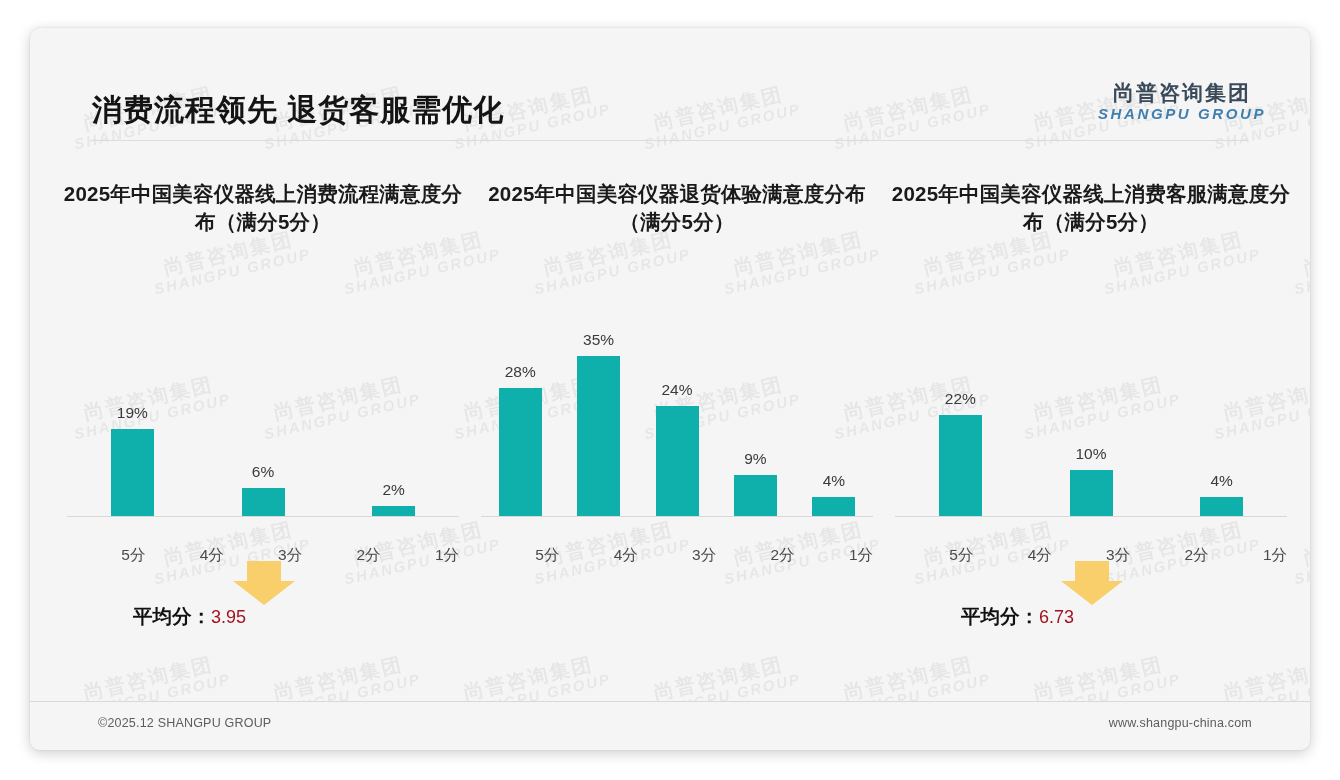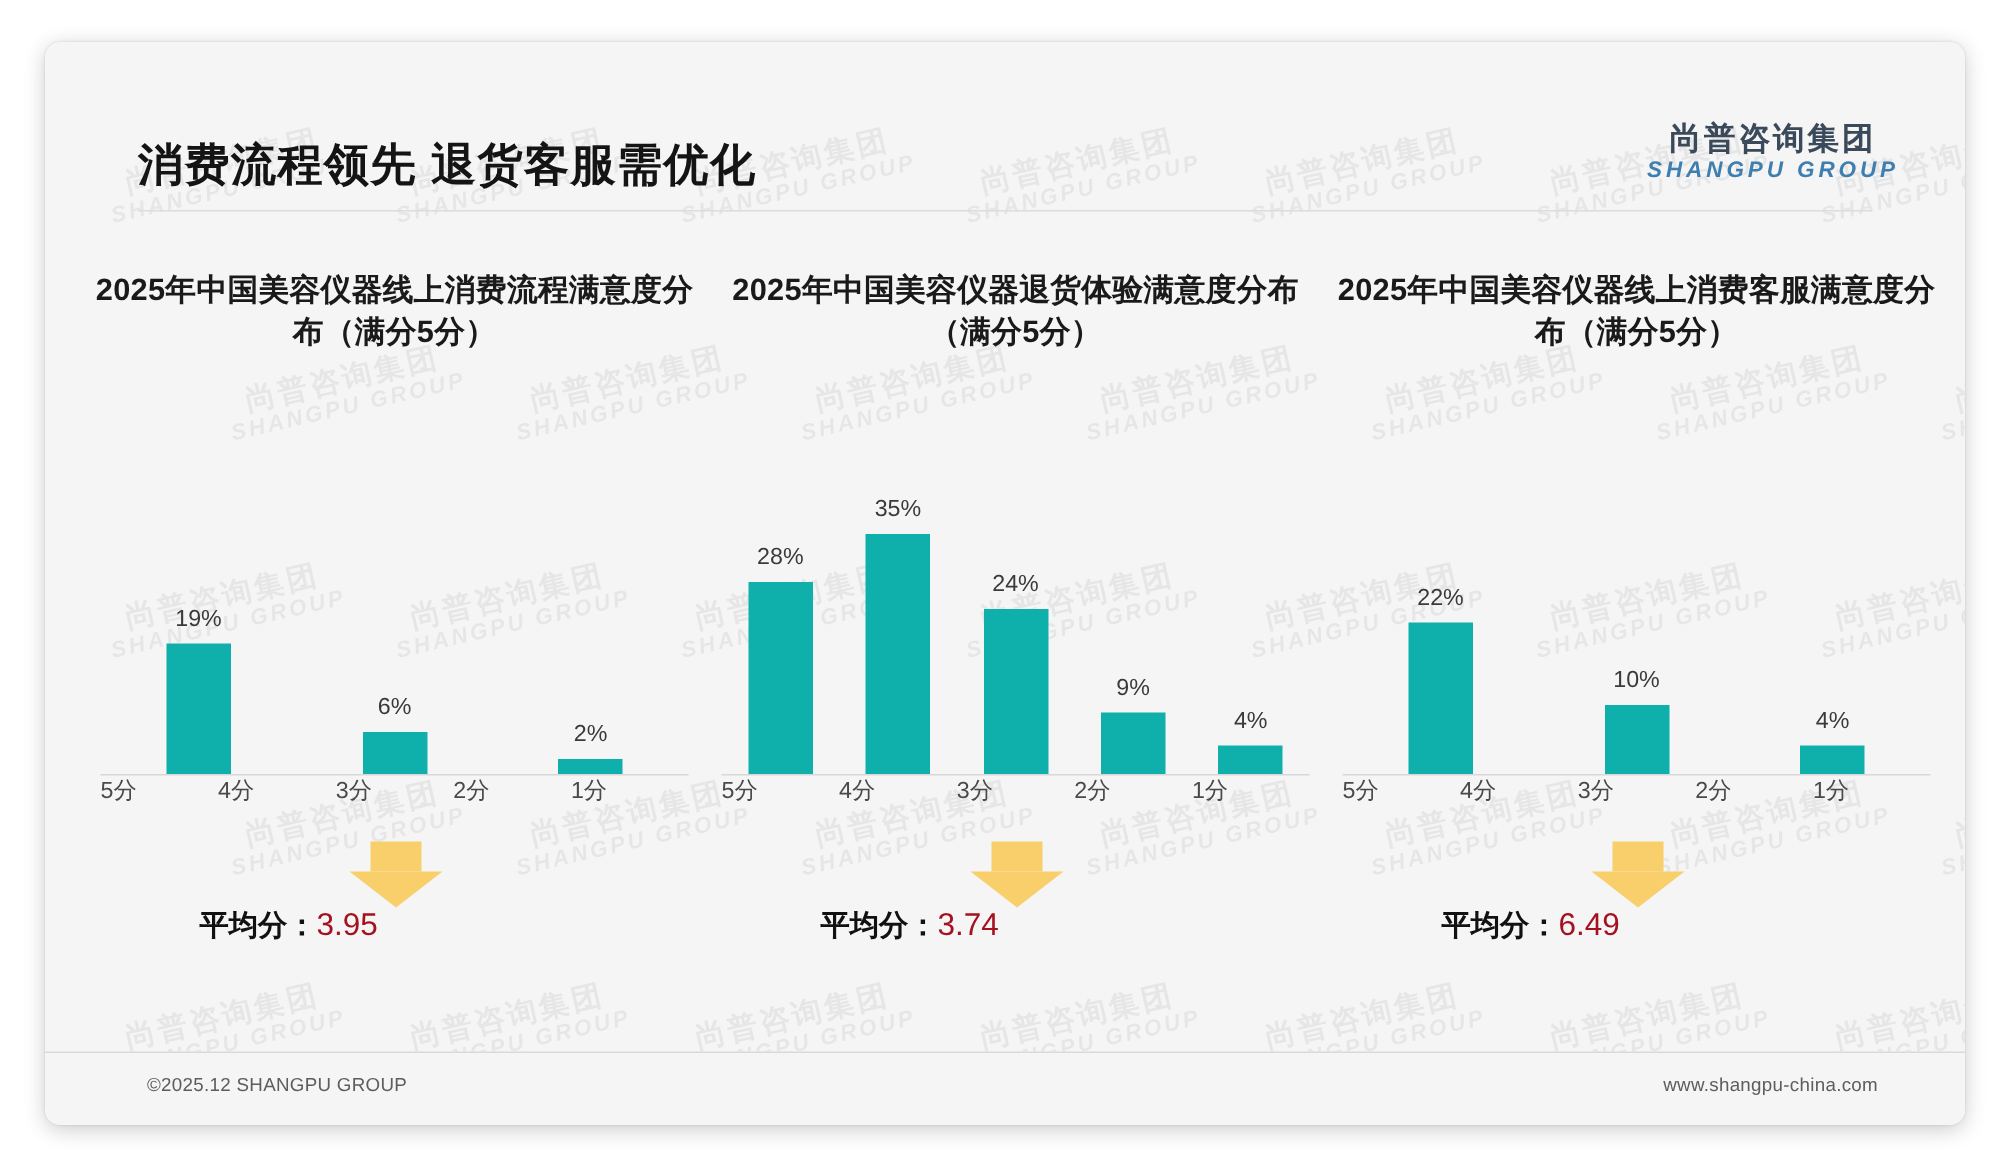--- a/index.html
+++ b/index.html
@@ -158,24 +158,24 @@
     background: #0fafab;
   }
   .xlabels {
     position: absolute;
     left: 0; right: 0;
     top: 232px;
     display: flex;
   }
   .xlabel {
     flex: 1 1 0;
-    text-align: left;
+    text-align: right;
     font-size: 15.5px;
     color: #4a4a4a;
-    padding-top: 0;
+    padding-top: 28px;
   }
 
   
   .avg-block {
     position: relative;
     width: 392px;
     margin-top: 44px;
     height: 72px;
   }
   .arrow {
@@ -205,21 +205,21 @@
     position: absolute;
     top: 42px;
     font-size: 19.5px;
     font-weight: 700;
     color: #111;
     white-space: nowrap;
   }
   .avg-text .avg-num {
     color: #a41220;
     font-weight: 400;
-    font-size: 21px;
+    font-size: 18px;
   }
 
   
   .footnote-wrap {
     position: absolute;
     left: 110px;
     top: 675px;
     width: 1060px;
     z-index: 3;
   }
@@ -482,27 +482,20 @@
           </div>
           <div class="axis-line"></div>
           <div class="xlabels">
             <div class="xlabel">5分</div>
             <div class="xlabel">4分</div>
             <div class="xlabel">3分</div>
             <div class="xlabel">2分</div>
             <div class="xlabel">1分</div>
           </div>
         </div>
-        <div class="avg-block">
-          <div class="arrow" style="left: 166px;">
-            <div class="stem" style="background: rgb(248, 207, 107);"></div>
-            <div class="head" style="border-top-color: rgb(248, 207, 107);"></div>
-          </div>
-          <div class="avg-text" style="left: 66px;"><span>平均分：</span><span class="avg-num" style="color: rgb(164, 18, 32);">3.74</span></div>
-        </div>
       </div>
       <div class="panel">
         <div class="panel-title">2025年中国美容仪器线上消费客服满意度分布（满分5分）</div>
         <div class="plot">
           <div class="bars">
             <div class="bar-cell">
               <div class="bar-value">22%</div>
               <div class="bar" style="height: 100.222px; background: rgb(15, 175, 171);"></div>
             </div>
             <div class="bar-cell">
@@ -521,21 +514,21 @@
             <div class="xlabel">3分</div>
             <div class="xlabel">2分</div>
             <div class="xlabel">1分</div>
           </div>
         </div>
         <div class="avg-block">
           <div class="arrow" style="left: 166px;">
             <div class="stem" style="background: rgb(248, 207, 107);"></div>
             <div class="head" style="border-top-color: rgb(248, 207, 107);"></div>
           </div>
-          <div class="avg-text" style="left: 66px;"><span>平均分：</span><span class="avg-num" style="color: rgb(164, 18, 32);">6.49</span></div>
+          <div class="avg-text" style="left: 66px;"><span>平均分：</span><span class="avg-num" style="color: rgb(164, 18, 32);">6.73</span></div>
         </div>
       </div>
     </div>
 
   <div class="footnote-wrap">
     <div class="footnote">样本：美容仪器行业市场调研样本量N=1394，于2025年10月通过尚普咨询调研获得</div>
     <div class="footnote-rule"></div>
   </div>
 
   <div class="bottombar">

